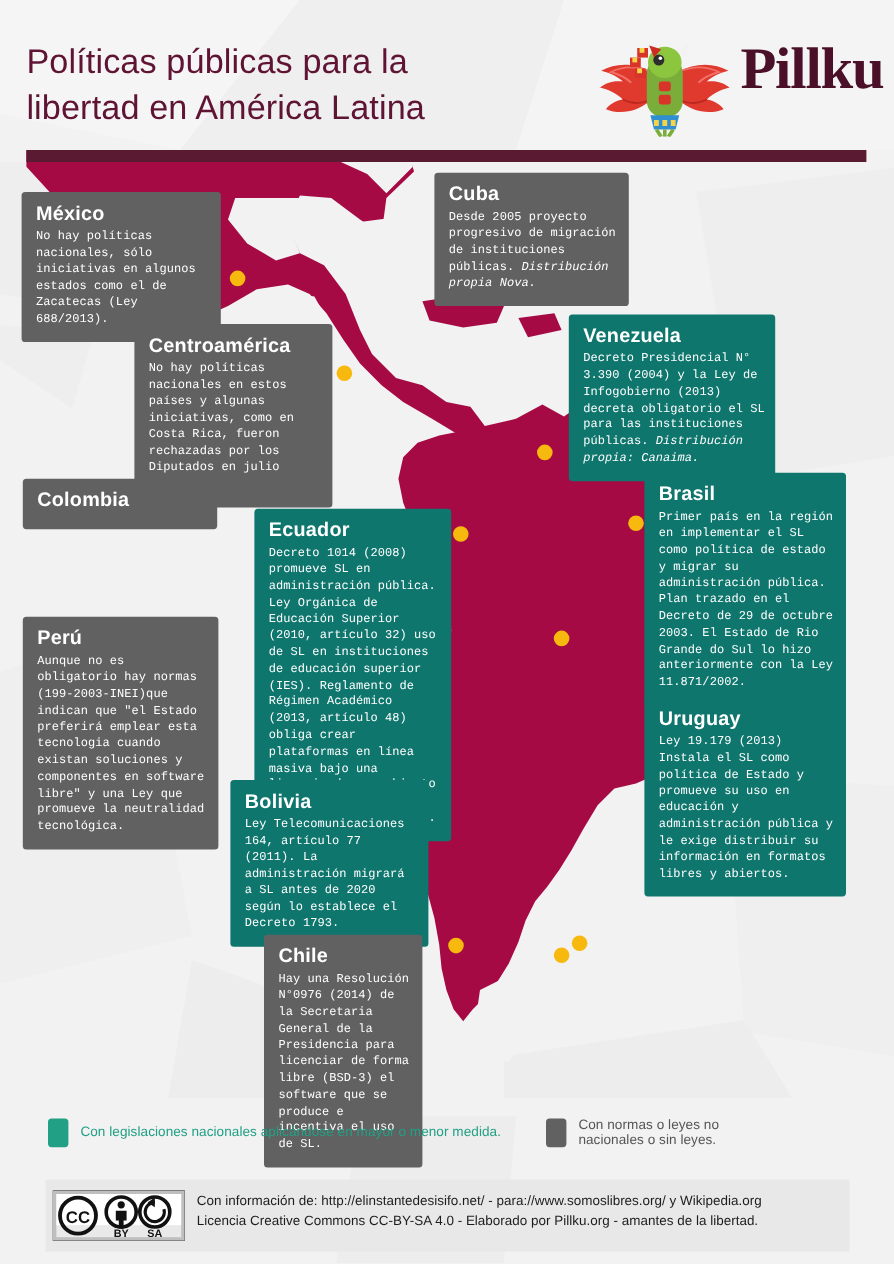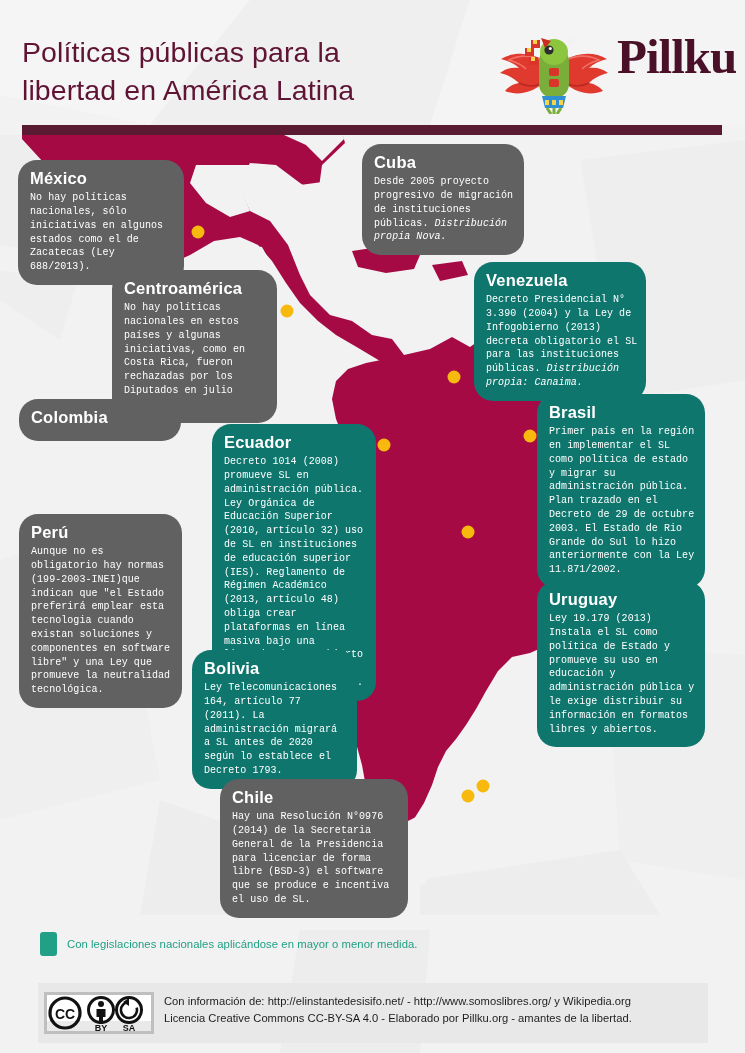--- a/index.html
+++ b/index.html
@@ -38,21 +38,21 @@
   }
 
   
   .band{position:absolute;left:22px;top:125px;width:700px;height:10px;background:#5a1a32;z-index:4;}
 
   
   .map{position:absolute;left:0;top:125px;width:745px;height:790px;z-index:2;}
 
   
   .card{
-    position:absolute;border-radius:19px;
+    position:absolute;border-radius:3px;
     color:#ffffff;
     box-sizing:border-box;
     padding:9px 8px 11px 12px;
     z-index:10;
   }
   .card.gray{background:#616161;}
   .card.teal{background:#0f766e;}
   .card h3{
     margin:0 0 4px 0;
     font-size:16.5px;font-weight:700;letter-spacing:.2px;line-height:1.1;
@@ -252,29 +252,33 @@
     <h3>Uruguay</h3>
     <p>Ley 19.179 (2013) Instala el SL como política de Estado y promueve su uso en educación y administración pública y le exige distribuir su información en formatos libres y abiertos.</p>
   </div>
 
   <div class="card teal" style="left:192px;top:650px;width:165px;">
     <h3>Bolivia</h3>
     <p>Ley Telecomunicaciones 164, artículo 77 (2011). La administración migrará a SL antes de 2020 según lo establece el Decreto 1793.</p>
   </div>
 
 
-  <div class="card gray" style="left:220px;top:779px;width:188px;">
+  <div class="card gray" style="left:220px;top:779px;width:132px;">
     <h3>Chile</h3>
     <p>Hay una Resolución N°0976 (2014) de la Secretaria General de la Presidencia para licenciar de forma libre (BSD-3) el software que se produce e incentiva el uso de SL.</p>
   </div>
 
   <div class="legend">
     <div class="legend-item" style="left:40px;top:12px;">
       <span class="sw teal"></span>
       <span class="legend-text teal">Con legislaciones nacionales aplicándose en mayor o menor medida.</span>
+    </div>
+    <div class="legend-item" style="left:455px;top:12px;">
+      <span class="sw gray"></span>
+      <span class="legend-text gray">Con normas o leyes no nacionales o sin leyes.</span>
     </div>
   </div>
 
   <div class="footer">
     <div class="cc">
       <svg class="cc-inner" viewBox="0 0 110 42">
         <rect x="0" y="0" width="110" height="42" fill="#bfbfbf"></rect>
         <rect x="3" y="3" width="104" height="36" fill="#e9e9e9"></rect>
         <rect x="3" y="3" width="104" height="26" fill="#ffffff"></rect>
 
@@ -286,18 +290,18 @@
         <path d="M52.5 17 h9 v8 h-2.5 v7 h-4 v-7 h-2.5 z" fill="#111"></path>
 
         <circle cx="85" cy="18" r="12.5" fill="none" stroke="#111" stroke-width="3"></circle>
         <path d="M85 10 a8 8 0 1 0 7.6 5.6" fill="none" stroke="#111" stroke-width="2.6"></path>
         <polygon points="85,6 85,14 79,10" fill="#111"></polygon>
         <text x="57" y="39" font-family="'Liberation Sans', sans-serif" font-size="9" font-weight="bold" fill="#111" text-anchor="middle">BY</text>
         <text x="85" y="39" font-family="'Liberation Sans', sans-serif" font-size="9" font-weight="bold" fill="#111" text-anchor="middle">SA</text>
       </svg>
     </div>
     <div class="footer-text">
-      <span>Con información de: http://elinstantedesisifo.net/ - http://www.somoslibres.org/ y Wikipedia.org</span><br>
+      <span>Con información de: http://elinstantedesisifo.net/ - para://www.somoslibres.org/ y Wikipedia.org</span><br>
       <span>Licencia Creative Commons CC-BY-SA 4.0 - Elaborado por Pillku.org - amantes de la libertad.</span>
     </div>
   </div>
 
 </div>
 
 </body></html>

